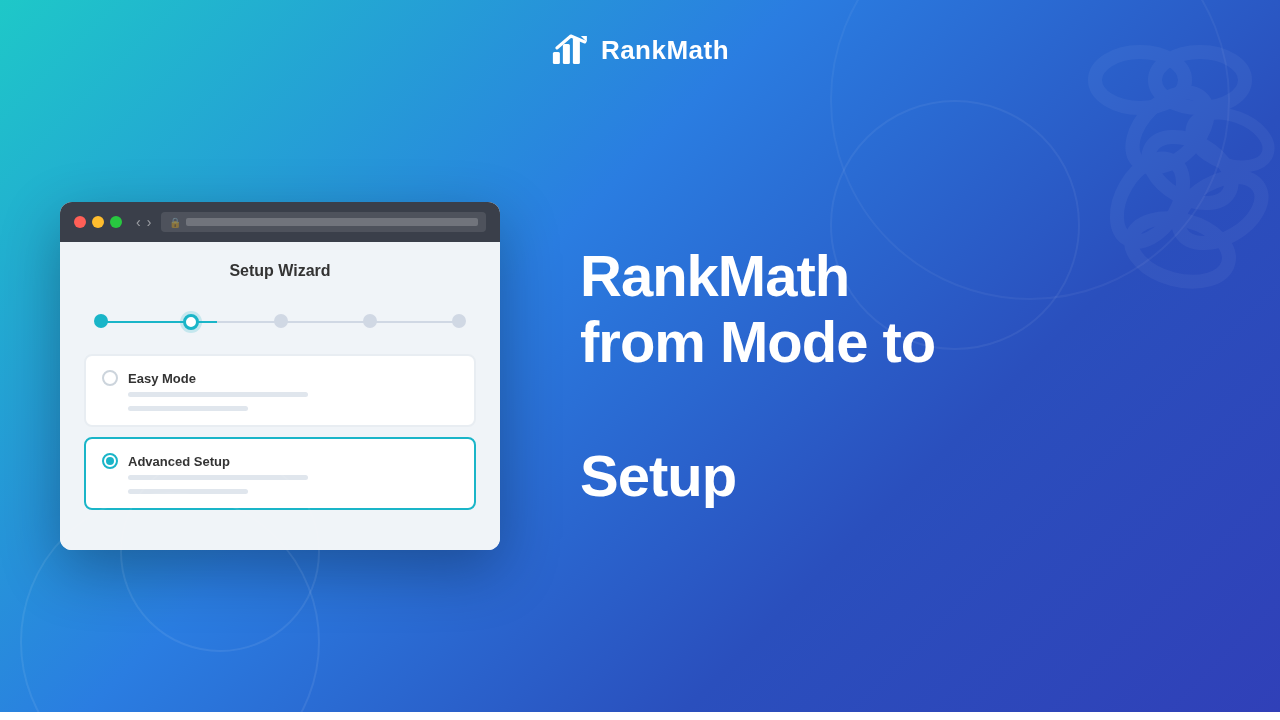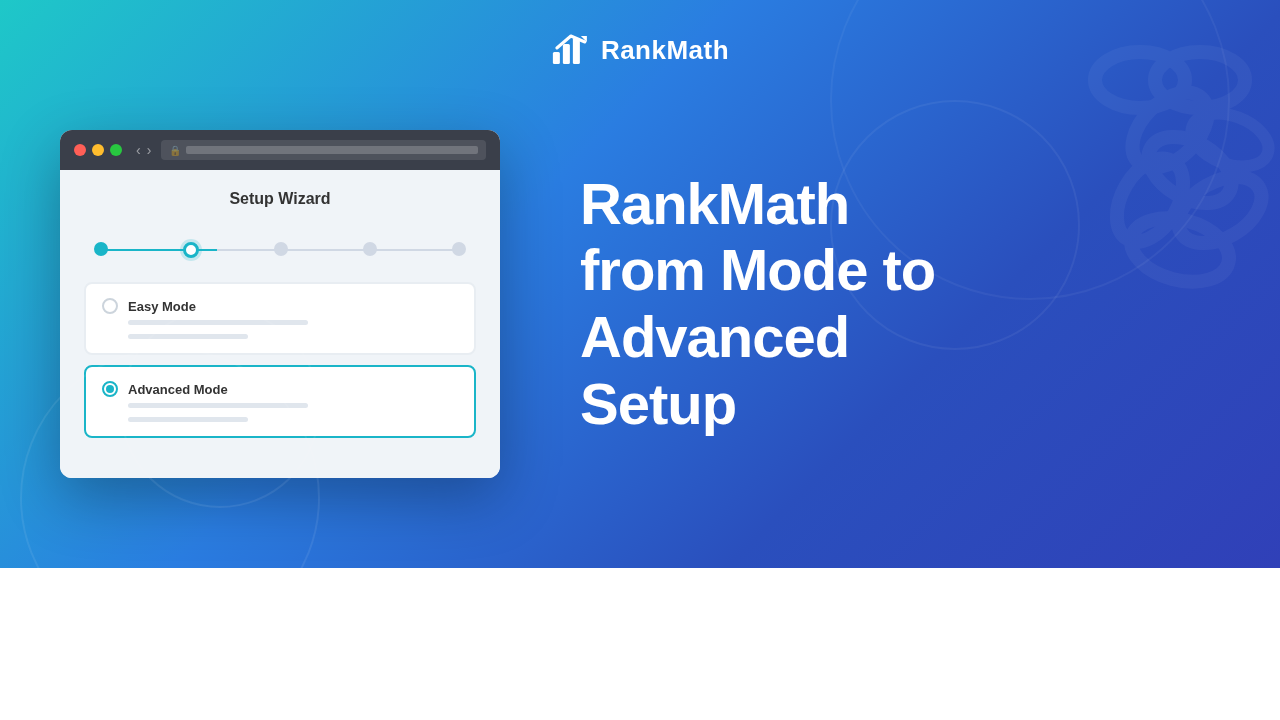--- a/index.html
+++ b/index.html
@@ -6,21 +6,21 @@
 
     body {
       width: 1280px;
       height: 720px;
       overflow: hidden;
       font-family: -apple-system, BlinkMacSystemFont, 'Segoe UI', sans-serif;
     }
 
     .background {
       width: 1280px;
-      height: 568px;
+      height: 712px;
       position: relative;
       background: linear-gradient(135deg, #1ec8c8 0%, #2a7de1 40%, #2a4fbd 70%, #3040b8 100%);
       display: flex;
       align-items: center;
       justify-content: space-between;
       padding: 0 60px;
     }
 
     
     .bg-circle {
@@ -368,32 +368,32 @@
           </div>
           <div class="mode-desc-line long"></div>
           <div class="mode-desc-line short"></div>
         </div>
 
         <div class="mode-card selected">
           <div class="mode-card-header">
             <div class="radio-btn selected">
               <div class="radio-inner"></div>
             </div>
-            <span class="mode-label">Advanced Mode</span>
+            <span class="mode-label">Advanced Setup</span>
           </div>
           <div class="mode-desc-line long"></div>
           <div class="mode-desc-line short"></div>
         </div>
 
       </div>
     </div>
   </div>
 
   <div class="right-section">
     <div class="headline">
       <span>RankMath</span><br>
       <span>from Mode to</span><br>
-      <span>Advanced</span><br>
+      <br>
       <span>Setup</span>
     </div>
   </div>
 
 </div>
 
 </body></html>

